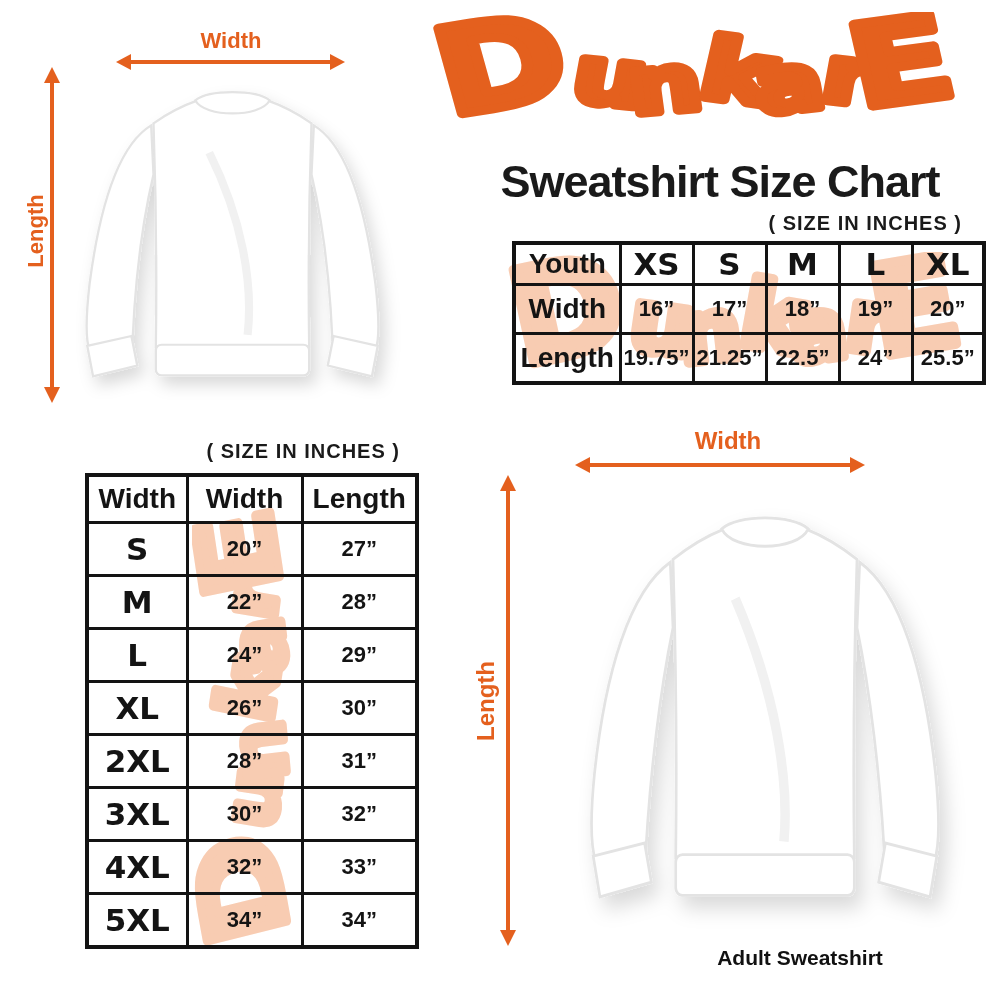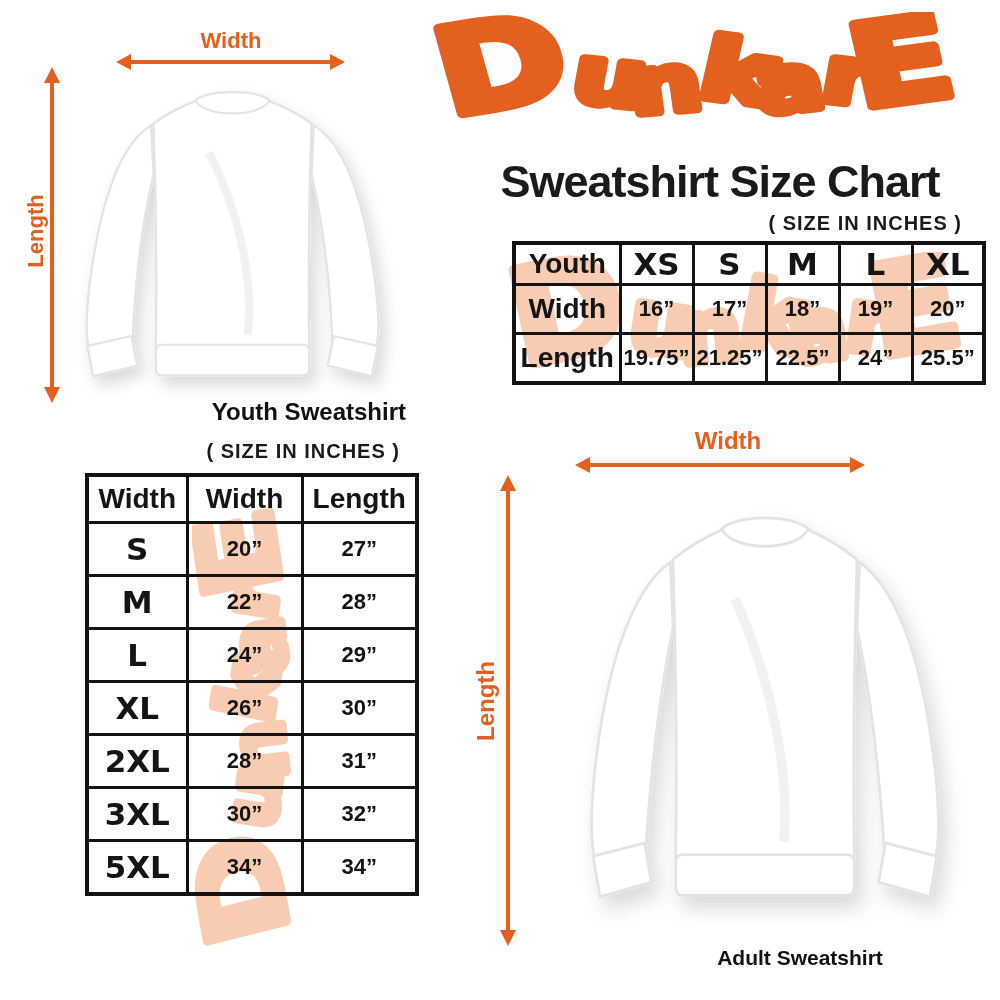--- a/index.html
+++ b/index.html
@@ -80,21 +80,20 @@
   <div class="dim-label" style="left:181px;top:28px;width:100px;font-size:22px;">Width</div>
   <div class="h-arrow" style="left:128px;top:60px;width:205px;">
     <i class="ah-l"></i>
     <i class="ah-r"></i>
   </div>
   <div class="dim-label rot" style="left:-4px;top:218px;width:80px;font-size:22px;">Length</div>
   <div class="v-arrow" style="left:50px;top:80px;height:310px;">
     <i class="ah-t"></i>
     <i class="ah-b"></i>
   </div>
-  <div class="caption" style="left:106px;top:398px;width:300px;text-align:right;font-size:24px;">Youth Sweatshirt</div>
 
   <svg id="logo-main" class="logo" viewBox="0 0 430 150" preserveAspectRatio="none">
     <text x="16" y="104" rotate="-12 8 -6 10 -8 8 -10"><tspan font-size="120" dy="0">D</tspan><tspan font-size="78" dy="-16">u</tspan><tspan font-size="78" dy="14">n</tspan><tspan font-size="84" dy="-18">k</tspan><tspan font-size="78" dy="18">a</tspan><tspan font-size="78" dy="-14">r</tspan><tspan font-size="114" dy="8">E</tspan></text>
   </svg>
   <div class="page-title">Sweatshirt Size Chart</div>
   <div class="size-note" style="left:600px;top:212px;width:362px;">( SIZE IN INCHES )</div>
 
   <svg id="wm-youth" class="wm" viewBox="0 0 430 150" preserveAspectRatio="none">
     <text x="16" y="104" rotate="-12 8 -6 10 -8 8 -10"><tspan font-size="120" dy="0">D</tspan><tspan font-size="78" dy="-16">u</tspan><tspan font-size="78" dy="14">n</tspan><tspan font-size="84" dy="-18">k</tspan><tspan font-size="78" dy="18">a</tspan><tspan font-size="78" dy="-14">r</tspan><tspan font-size="114" dy="8">E</tspan></text>
   </svg>
@@ -173,20 +172,25 @@
         </tr>
         <tr>
           <td class="sz">2XL</td>
           <td class="num">28”</td>
           <td class="num">31”</td>
         </tr>
         <tr>
           <td class="sz">3XL</td>
           <td class="num">30”</td>
           <td class="num">32”</td>
+        </tr>
+        <tr>
+          <td class="sz">4XL</td>
+          <td class="num">32”</td>
+          <td class="num">33”</td>
         </tr>
         <tr>
           <td class="sz">5XL</td>
           <td class="num">34”</td>
           <td class="num">34”</td>
         </tr>
       </tbody>
   </table>
 
   <div class="shirt" style="left:535px;top:475px;width:460px;height:480px;">

